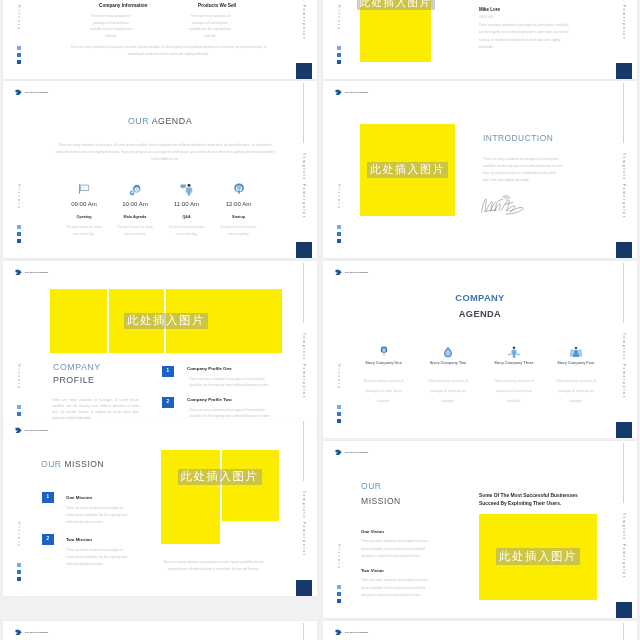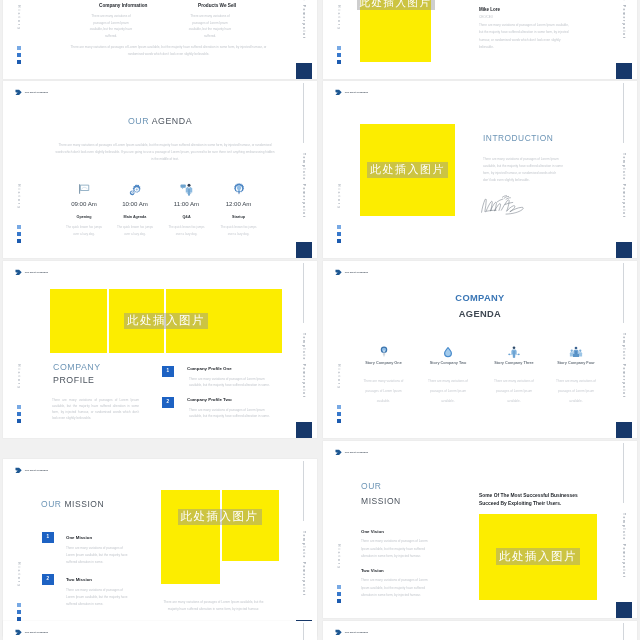--- a/index.html
+++ b/index.html
@@ -354,21 +354,21 @@
           <circle cx="43" cy="19" r="4.6" fill="#79add9"></circle>
           <path d="M38 25 h10 l3 3.5 v13 H35 V28.5 Z" fill="#9cc5e6"></path>
           <rect x="14" y="32" width="24" height="12" fill="#5b95c8"></rect>
         </svg>
       </div>
       <div class="stitle">Story Company Four</div>
       <div class="sbody">There are many variations of passages of Lorem Ipsum available.</div>
     </div>
   </div>
 
-  <div class="slide" style="left:3px;top:459px;">
+  <div class="slide" style="left:3px;top:419px;">
 
   <div class="logo">
     <svg width="7.2" height="7.2" viewBox="0 0 30 30">
       <path d="M2 3 L17 3 L28 14 L17 25 L2 25 L11 14.8 L4.4 14.8 L2 12.4 L2 3 Z" fill="#1d5792"></path>
       <path d="M3.6 5.4 L3.6 11.1 L5.6 13.1 L13.6 13.1 L6.4 21.2 L3.6 21.2 Z" fill="#ffffff" opacity=".0"></path>
     </svg>
     <span class="lt">The Best Company</span>
   </div>
   <div class="vline"></div>
   <div class="vtext">Template Powerpoint</div>

